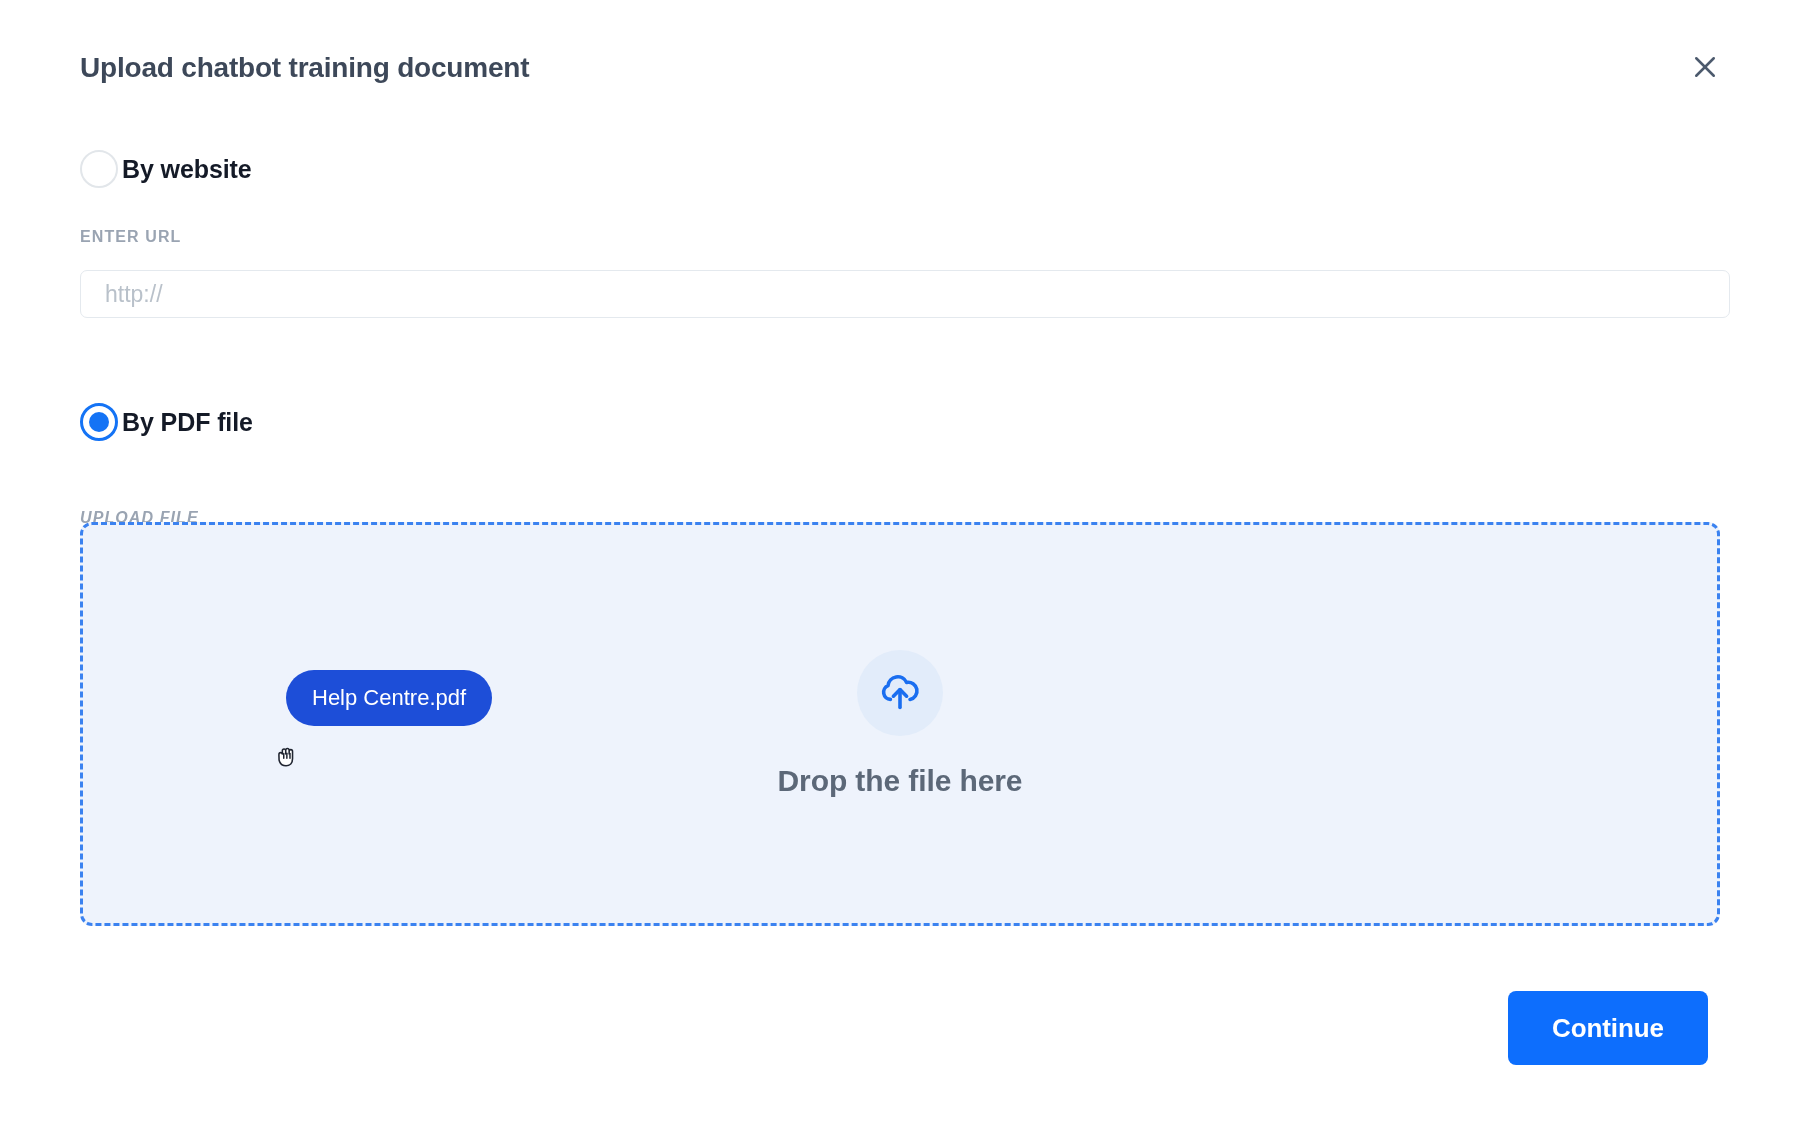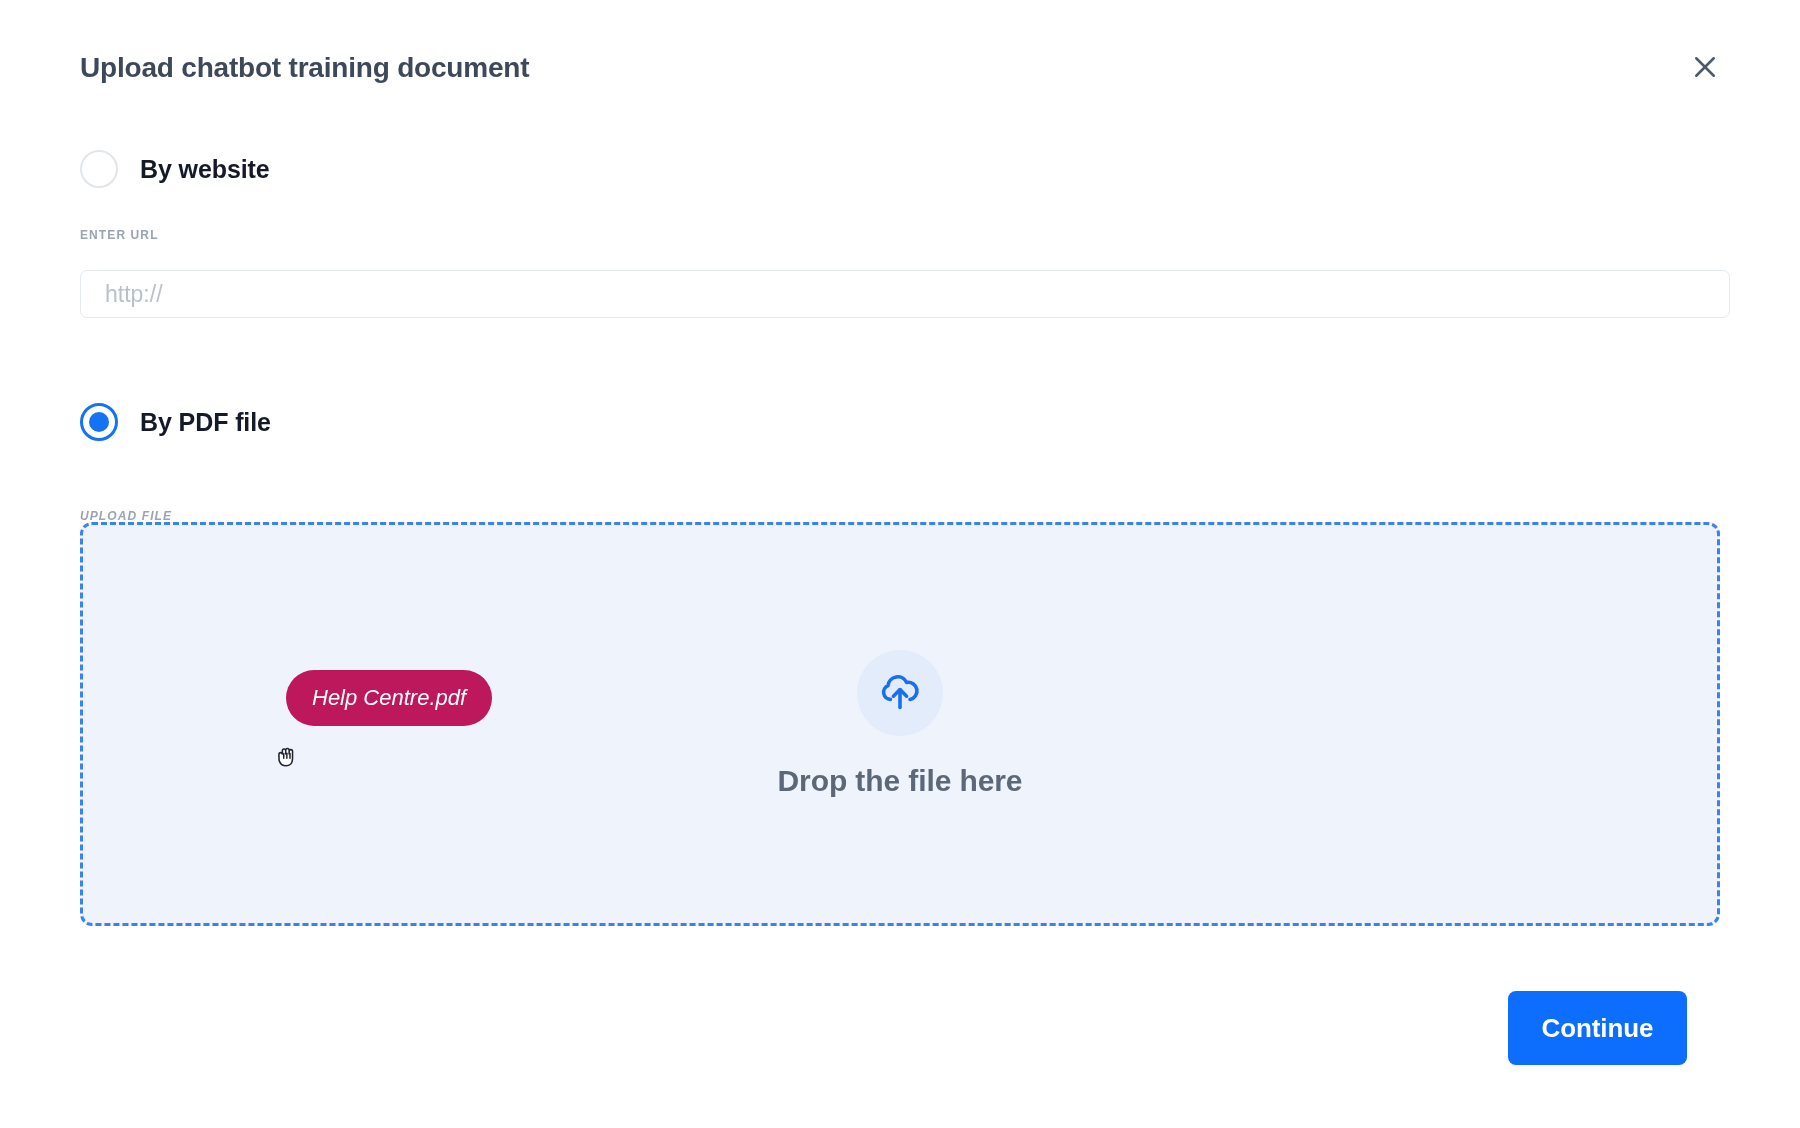--- a/index.html
+++ b/index.html
@@ -86,32 +86,32 @@
     border: 3px solid #1473f5;
     background: #ffffff;
   }
   .radio-dot {
     width: 20px;
     height: 20px;
     border-radius: 50%;
     background: #1473f5;
   }
   .radio-label {
-    margin-left: 22px;
+    margin-left: 4px;
     font-size: 25px;
     font-weight: bold;
     color: #141a27;
     letter-spacing: -0.1px;
     white-space: nowrap;
   }
 
   
   .field-label {
     position: absolute;
-    font-size: 12px;
+    font-size: 16px;
     font-weight: bold;
     color: #9aa4b2;
     letter-spacing: 1.1px;
     text-transform: uppercase;
   }
   .field-label.url    { left: 80px; top: 228px; }
   .field-label.upload { left: 80px; top: 509px; font-style: italic; }
 
   
   .url-input {
@@ -147,30 +147,29 @@
     background: #eef3fc;
   }
 
   .file-chip {
     position: absolute;
     left: 203px;     
     top: 145px;
     height: 56px;
     padding: 0 26px;
     border-radius: 28px;
-    background: #be185d;
+    background: #1d4ed8;
     color: #ffffff;
     font-size: 22px;
     display: flex;
     align-items: center;
     justify-content: center;
     white-space: nowrap;
     cursor: grabbing;
     user-select: none;
-    font-style: italic;
   }
 
   .grab-cursor {
     position: absolute;
     left: 188px;
     top: 215px;
     width: 34px;
     height: 34px;
     pointer-events: none;
   }
@@ -201,21 +200,21 @@
     font-weight: bold;
     color: #5c6878;
     letter-spacing: -0.1px;
   }
 
   
   .continue-button {
     position: absolute;
     left: 1508px;
     top: 991px;
-    width: 179px;
+    width: 200px;
     height: 74px;
     border: none;
     border-radius: 8px;
     background: #0d6efd;
     color: #ffffff;
     font-family: "Liberation Sans", sans-serif;
     font-size: 26px;
     font-weight: bold;
     letter-spacing: -0.1px;
     cursor: pointer;

